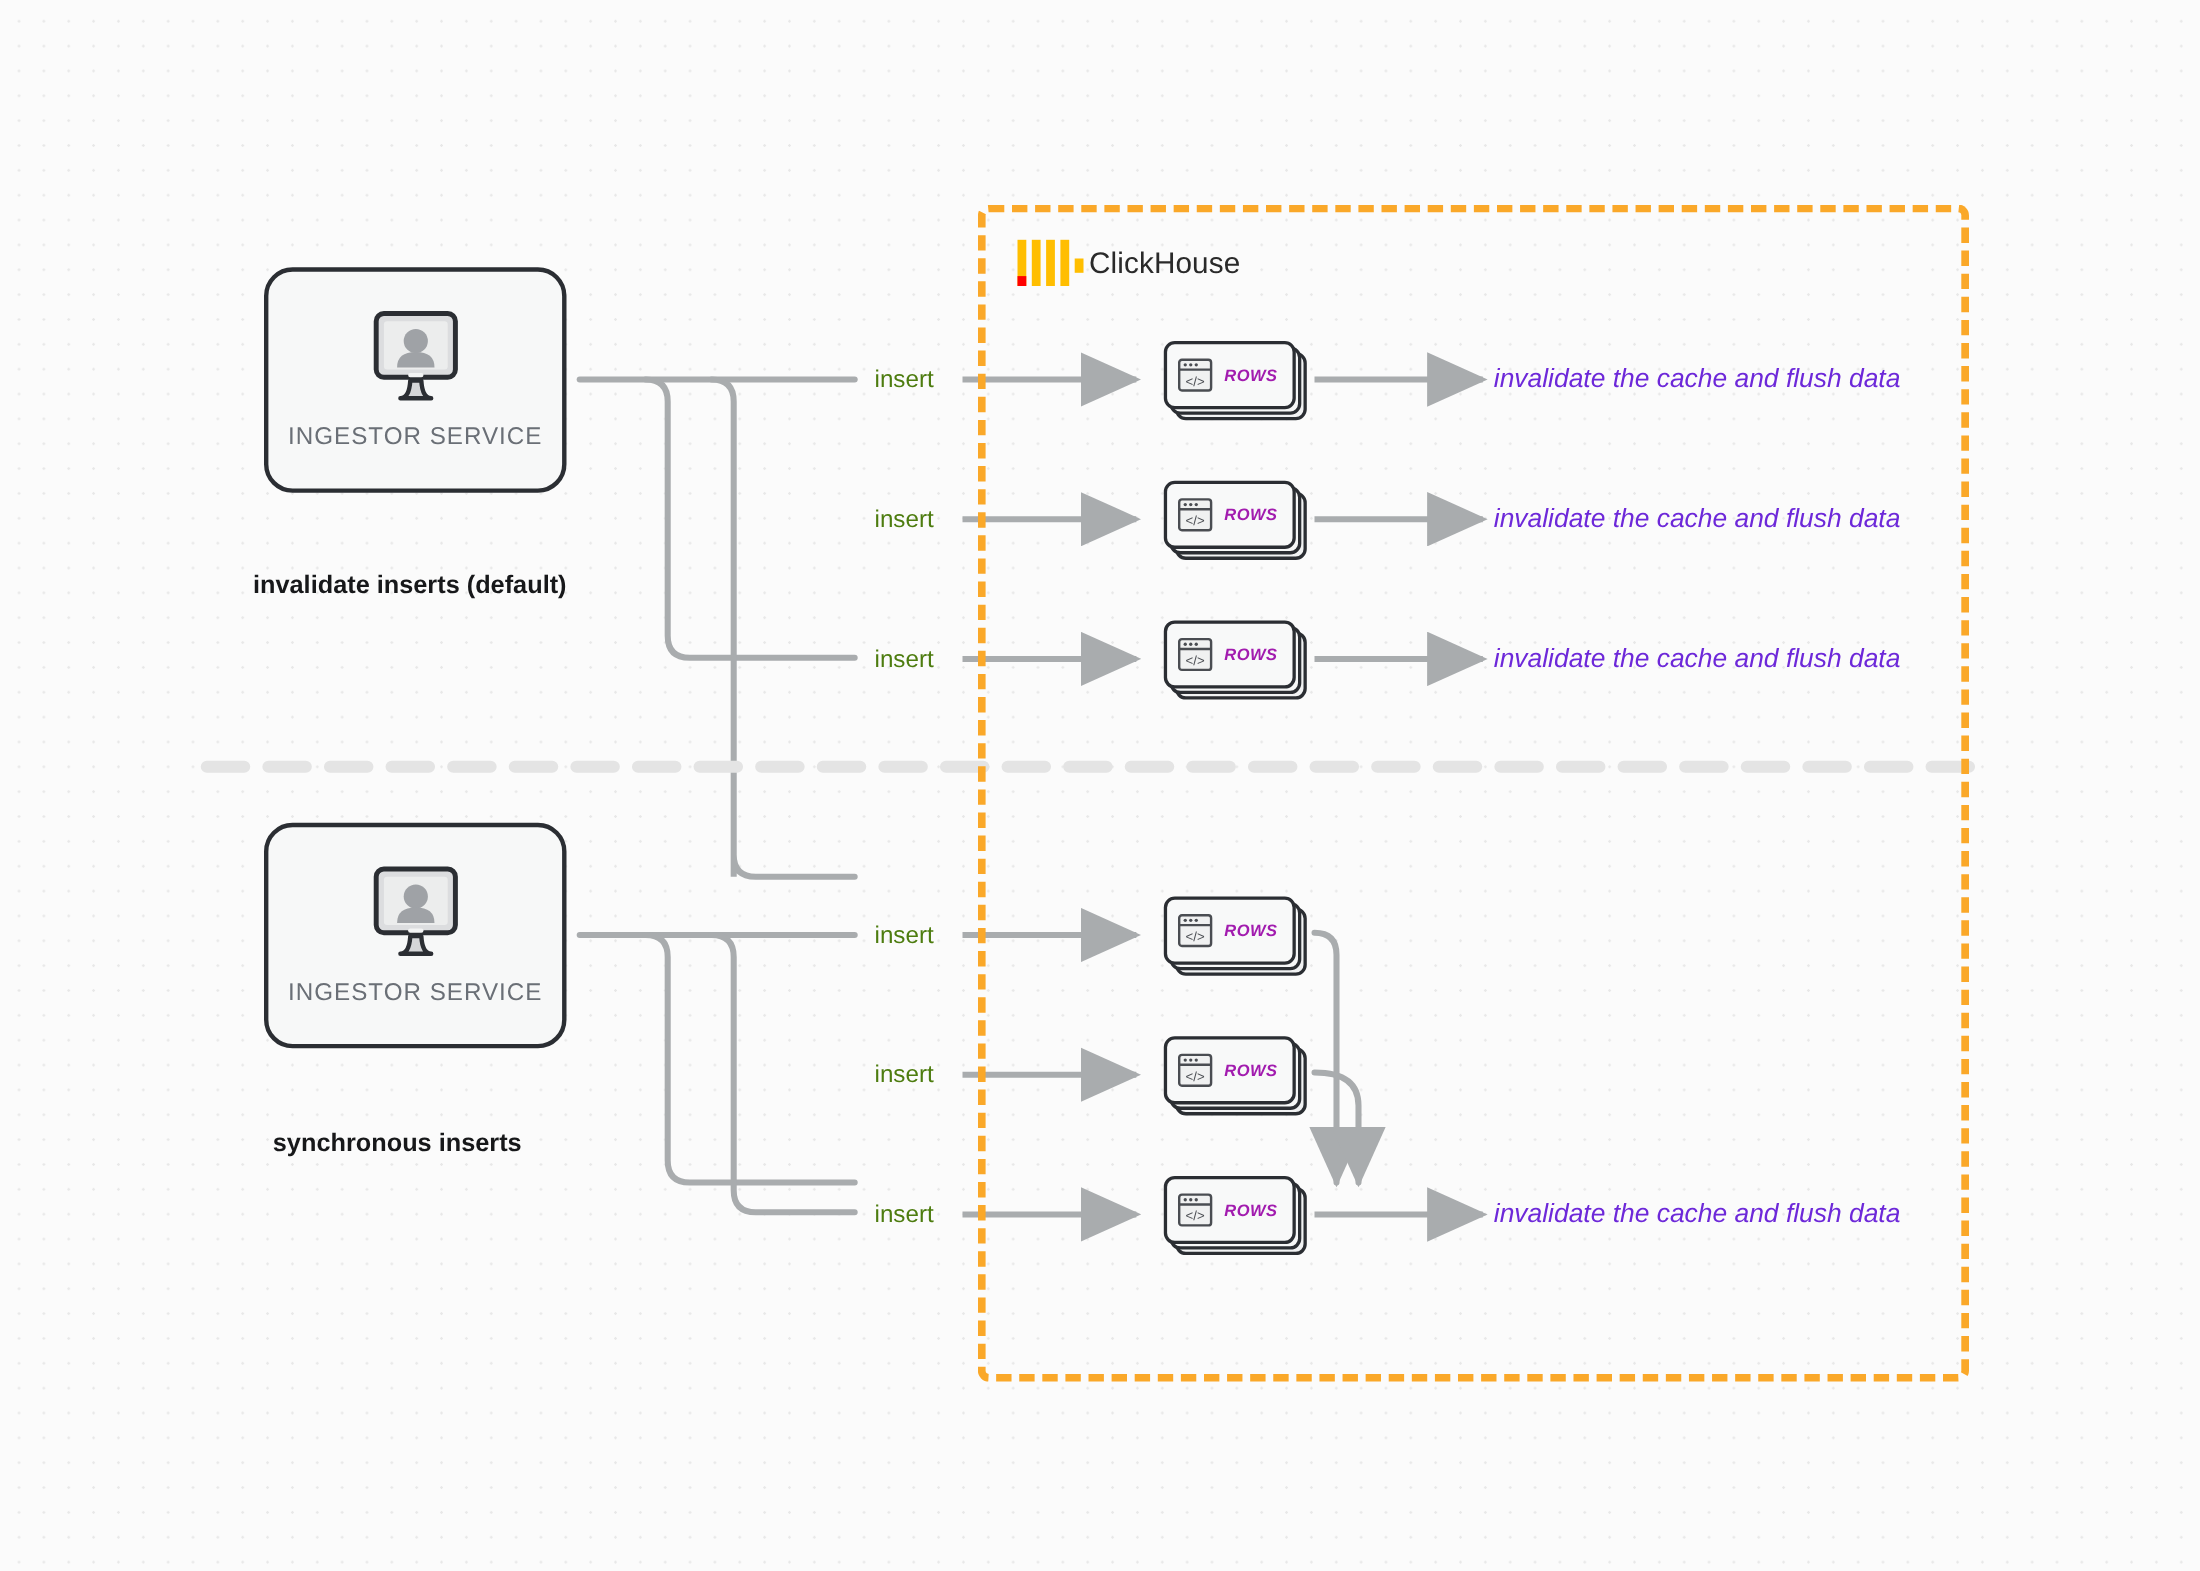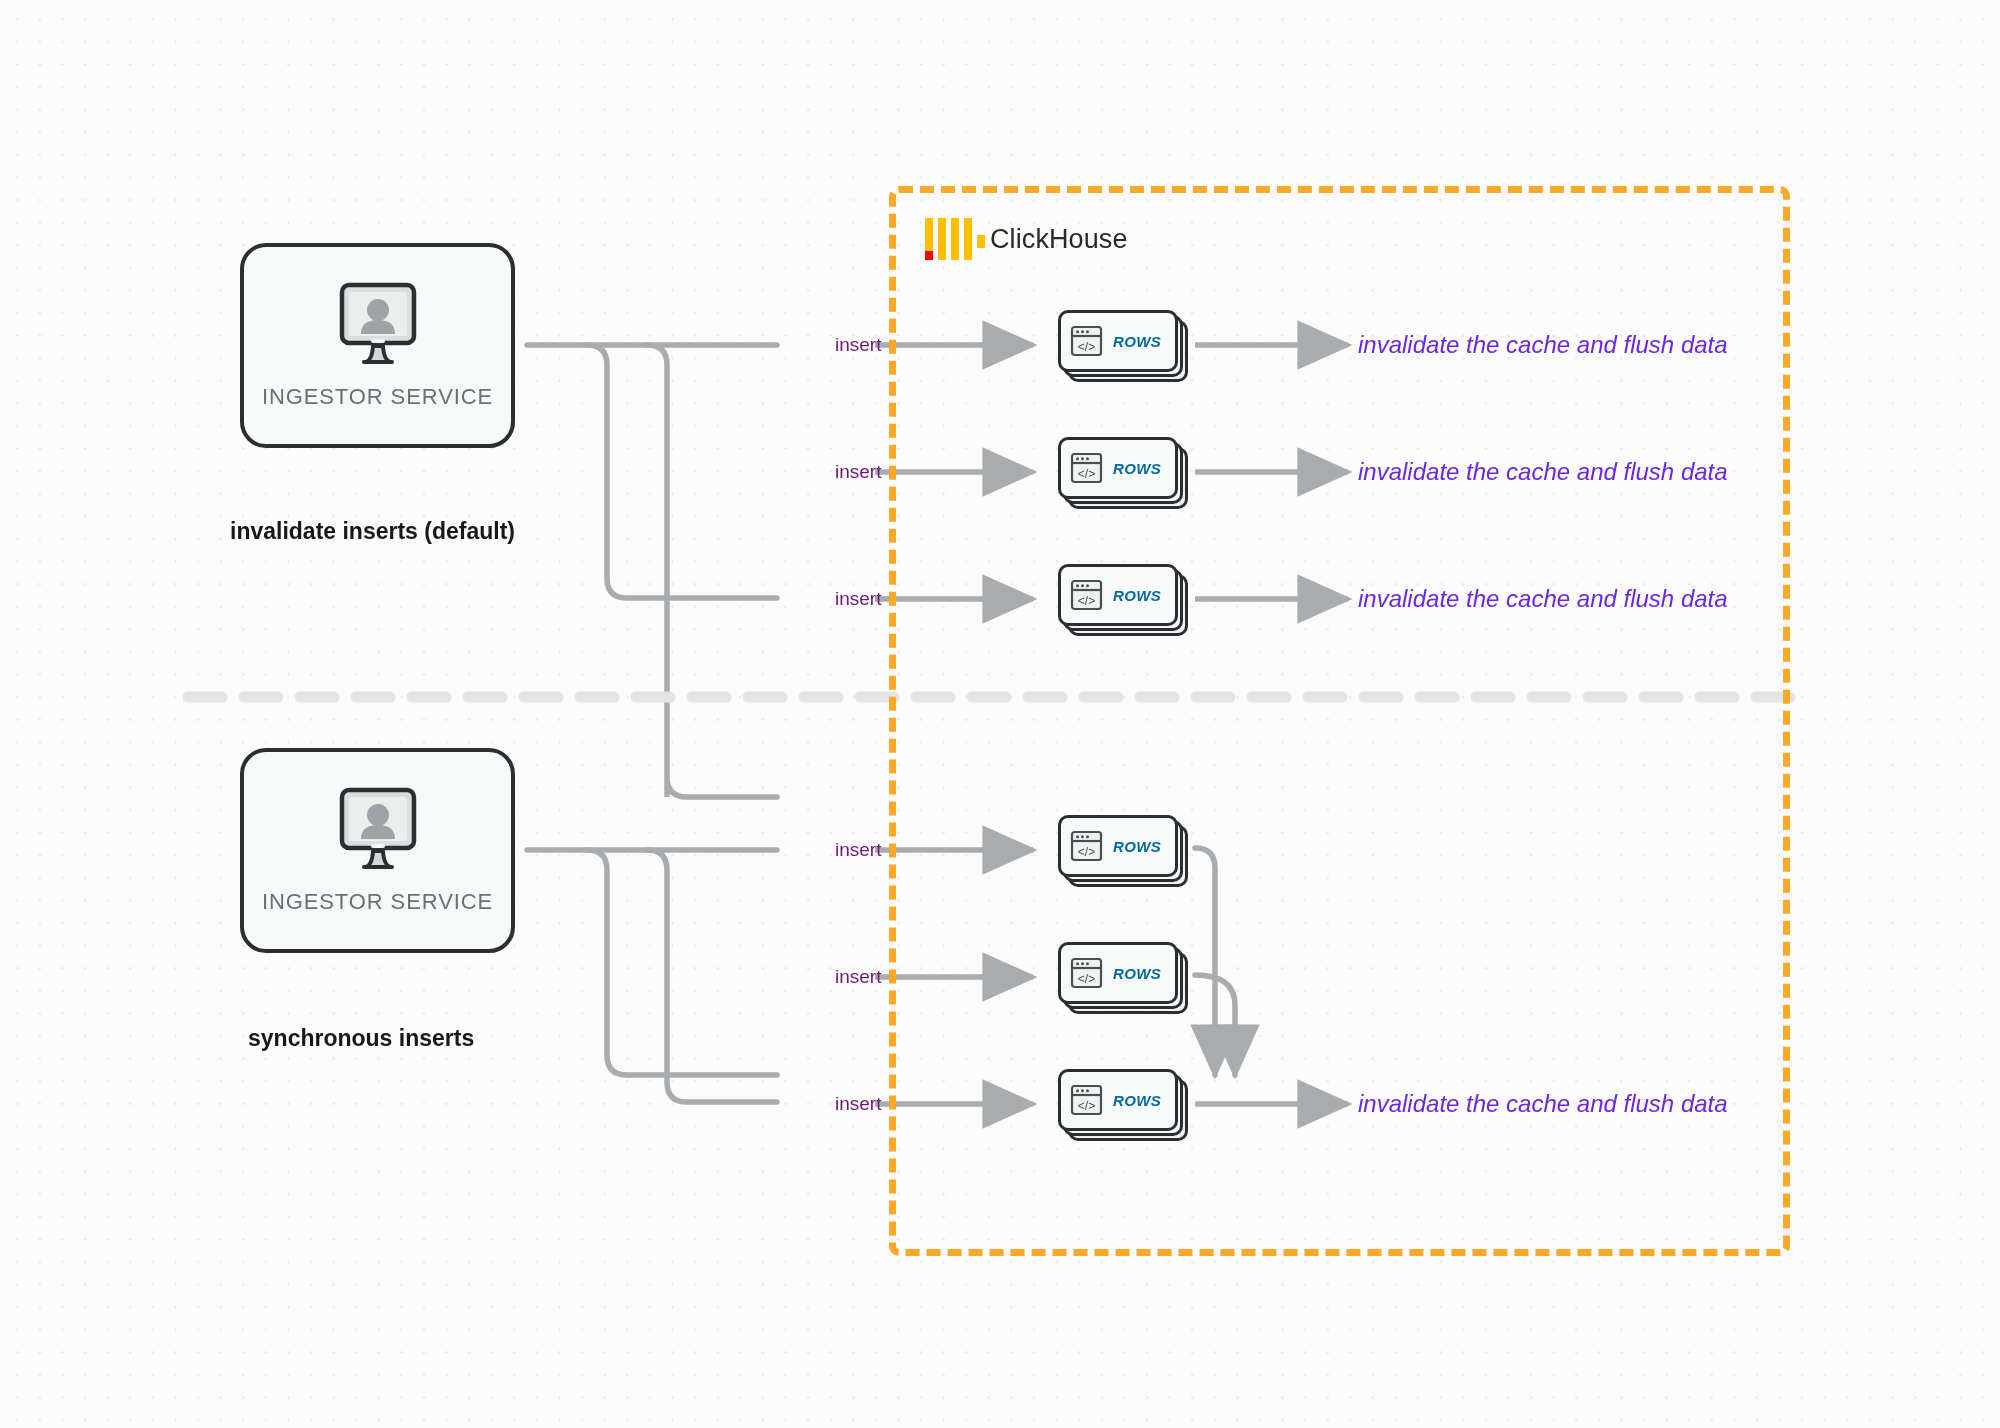--- a/index.html
+++ b/index.html
@@ -49,23 +49,22 @@
   .ingestor .caption{
     font-size:22px;color:#6a6f76;letter-spacing:.9px;font-weight:400;
   }
 
   
   .mode-label{
     position:absolute;font-size:23px;font-weight:bold;color:#17181a;
     white-space:nowrap;
   }
   .insert-label{
-    position:absolute;font-size:19px;color:#701a75;white-space:nowrap;
+    position:absolute;font-size:22px;color:#4d7c0f;white-space:nowrap;
     transform:translateY(-50%);
-    margin-left:40px;
   }
   .result-label{
     position:absolute;font-size:24px;color:#6d28d9;white-space:nowrap;
     transform:translateY(-50%);
     font-style:italic;
   }
 
   
   .rows-card{position:absolute;width:130px;height:72px;}
   .rows-card .shadow2{
@@ -76,21 +75,21 @@
     position:absolute;left:5px;top:5px;width:120px;height:62px;
     background:#f6f7f7;border:3px solid #2b2e33;border-radius:10px;box-sizing:border-box;
   }
   .rows-card .front{
     position:absolute;left:0;top:0;width:120px;height:62px;
     background:#f8f9f9;border:3px solid #2b2e33;border-radius:10px;box-sizing:border-box;
     display:flex;align-items:center;gap:10px;padding-left:9px;
   }
   .rows-card .codeicon{width:33px;height:32px;flex:none;}
   .rows-card .rows-text{
-    font-size:15px;font-style:italic;font-weight:bold;color:#0369a1;letter-spacing:.4px;
+    font-size:15px;font-style:italic;font-weight:bold;color:#a21caf;letter-spacing:.4px;
   }
 </style>
 </head>
 <body>
 
 <div class="stage">
 
   <svg class="wires" viewBox="0 0 2000 1428">
     <defs>
       <marker id="arrow" markerWidth="10" markerHeight="9" refX="9.2" refY="4.5" orient="auto" markerUnits="strokeWidth">

